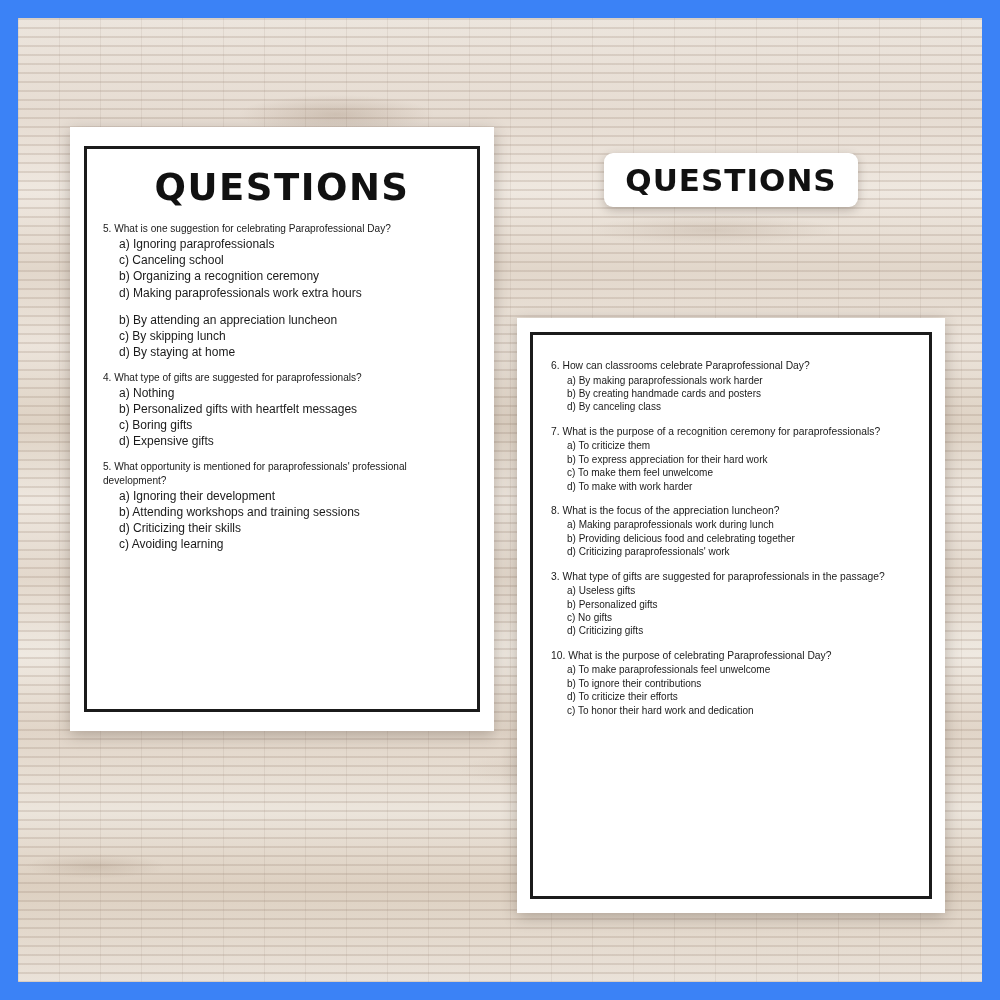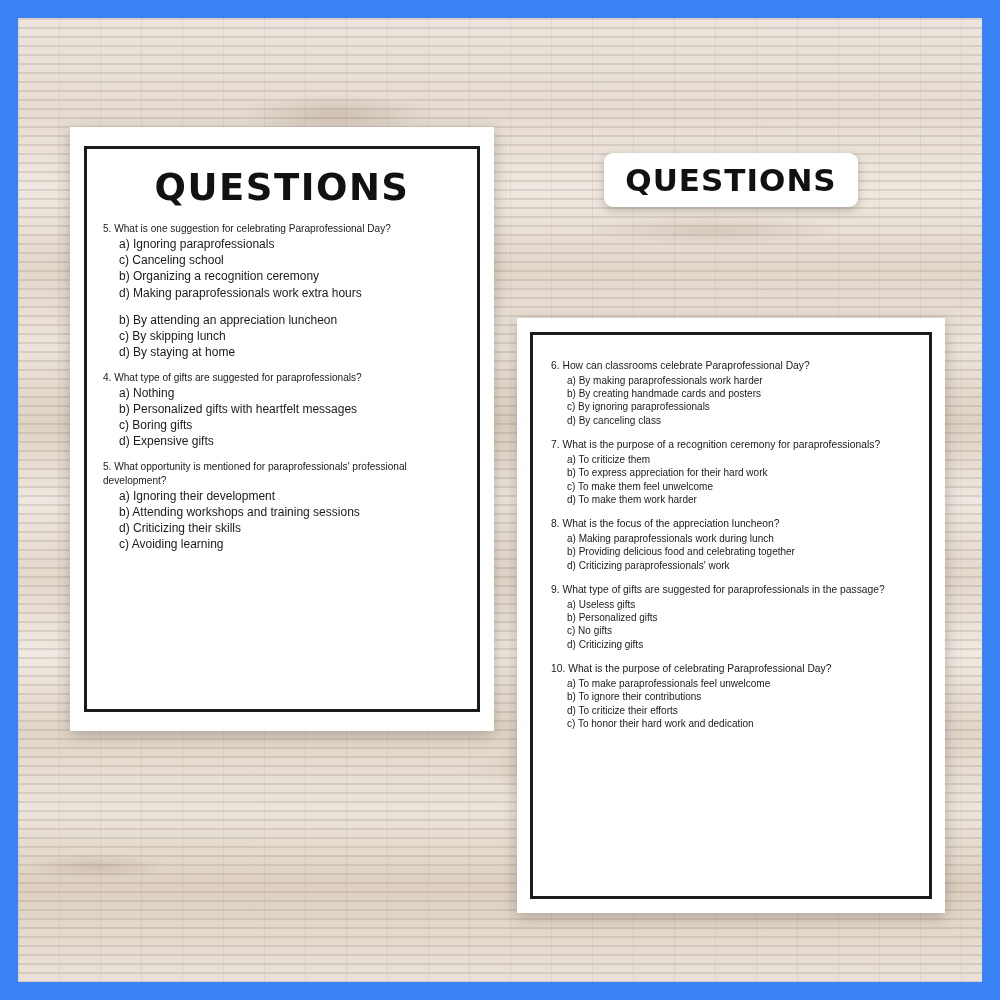--- a/index.html
+++ b/index.html
@@ -210,41 +210,40 @@
   </div>
 
   <div class="sheet" id="page2">
     <div class="sheet-inner">
       <div class="content">
 
         <div class="q-block">
           <div class="q-text">6. How can classrooms celebrate Paraprofessional Day?</div>
           <div class="opt">a) By making paraprofessionals work harder</div>
           <div class="opt">b) By creating handmade cards and posters</div>
-          <div class="opt">c) By ignoring paraprofessionals</div>
           <div class="opt">d) By canceling class</div>
         </div>
 
         <div class="q-block">
           <div class="q-text">7. What is the purpose of a recognition ceremony for paraprofessionals?</div>
           <div class="opt">a) To criticize them</div>
           <div class="opt">b) To express appreciation for their hard work</div>
           <div class="opt">c) To make them feel unwelcome</div>
-          <div class="opt">d) To make them work harder</div>
+          <div class="opt">d) To make with work harder</div>
         </div>
 
         <div class="q-block">
           <div class="q-text">8. What is the focus of the appreciation luncheon?</div>
           <div class="opt">a) Making paraprofessionals work during lunch</div>
           <div class="opt">b) Providing delicious food and celebrating together</div>
           <div class="opt">d) Criticizing paraprofessionals' work</div>
         </div>
 
         <div class="q-block">
-          <div class="q-text">9. What type of gifts are suggested for paraprofessionals in the passage?</div>
+          <div class="q-text">3. What type of gifts are suggested for paraprofessionals in the passage?</div>
           <div class="opt">a) Useless gifts</div>
           <div class="opt">b) Personalized gifts</div>
           <div class="opt">c) No gifts</div>
           <div class="opt">d) Criticizing gifts</div>
         </div>
 
         <div class="q-block">
           <div class="q-text">10. What is the purpose of celebrating Paraprofessional Day?</div>
           <div class="opt">a) To make paraprofessionals feel unwelcome</div>
           <div class="opt">b) To ignore their contributions</div>

